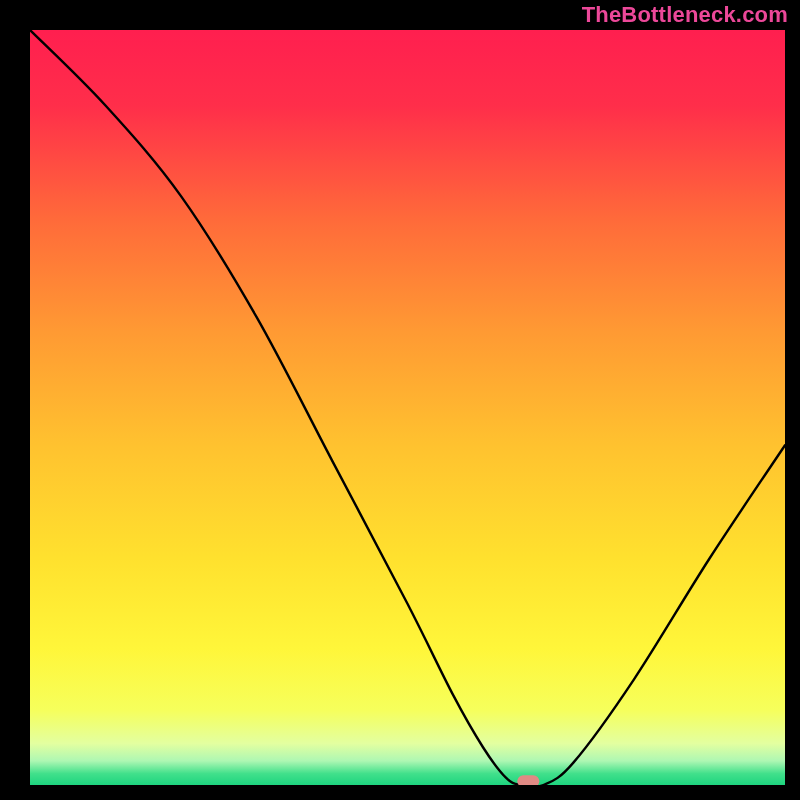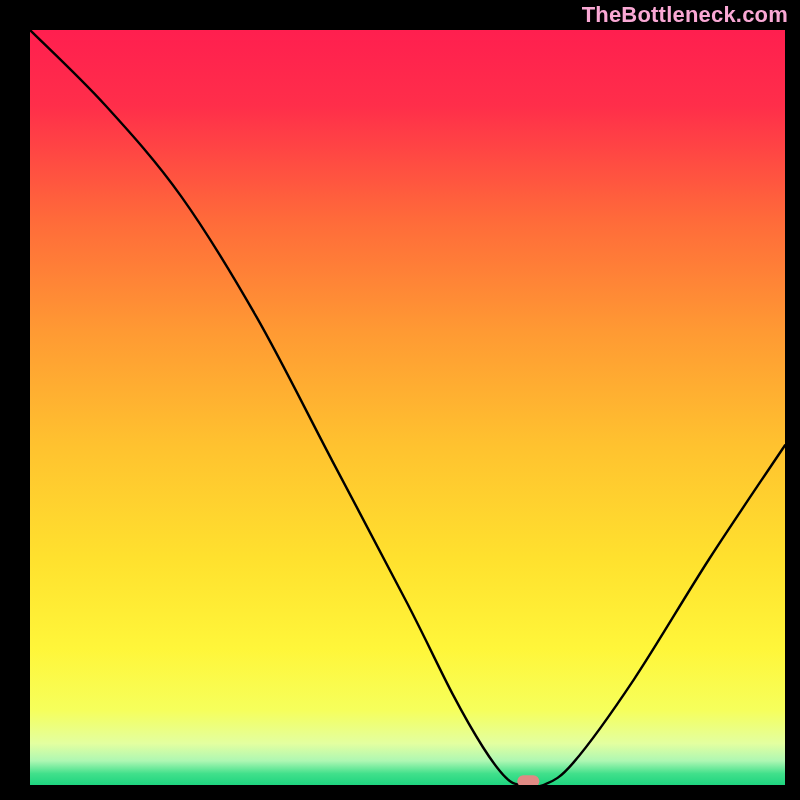--- a/index.html
+++ b/index.html
@@ -15,21 +15,21 @@
     width: 800px;
     height: 800px;
   }
   .watermark {
     position: absolute;
     top: 2px;
     right: 12px;
     font-family: Arial, Helvetica, sans-serif;
     font-size: 22px;
     font-weight: 600;
-    color: #f9a8d4;
+    color: #ec4899;
     z-index: 10;
     letter-spacing: 0.2px;
   }
   .plot-area {
     position: absolute;
     left: 30px;
     top: 30px;
     width: 755px;
     height: 755px;
   }

